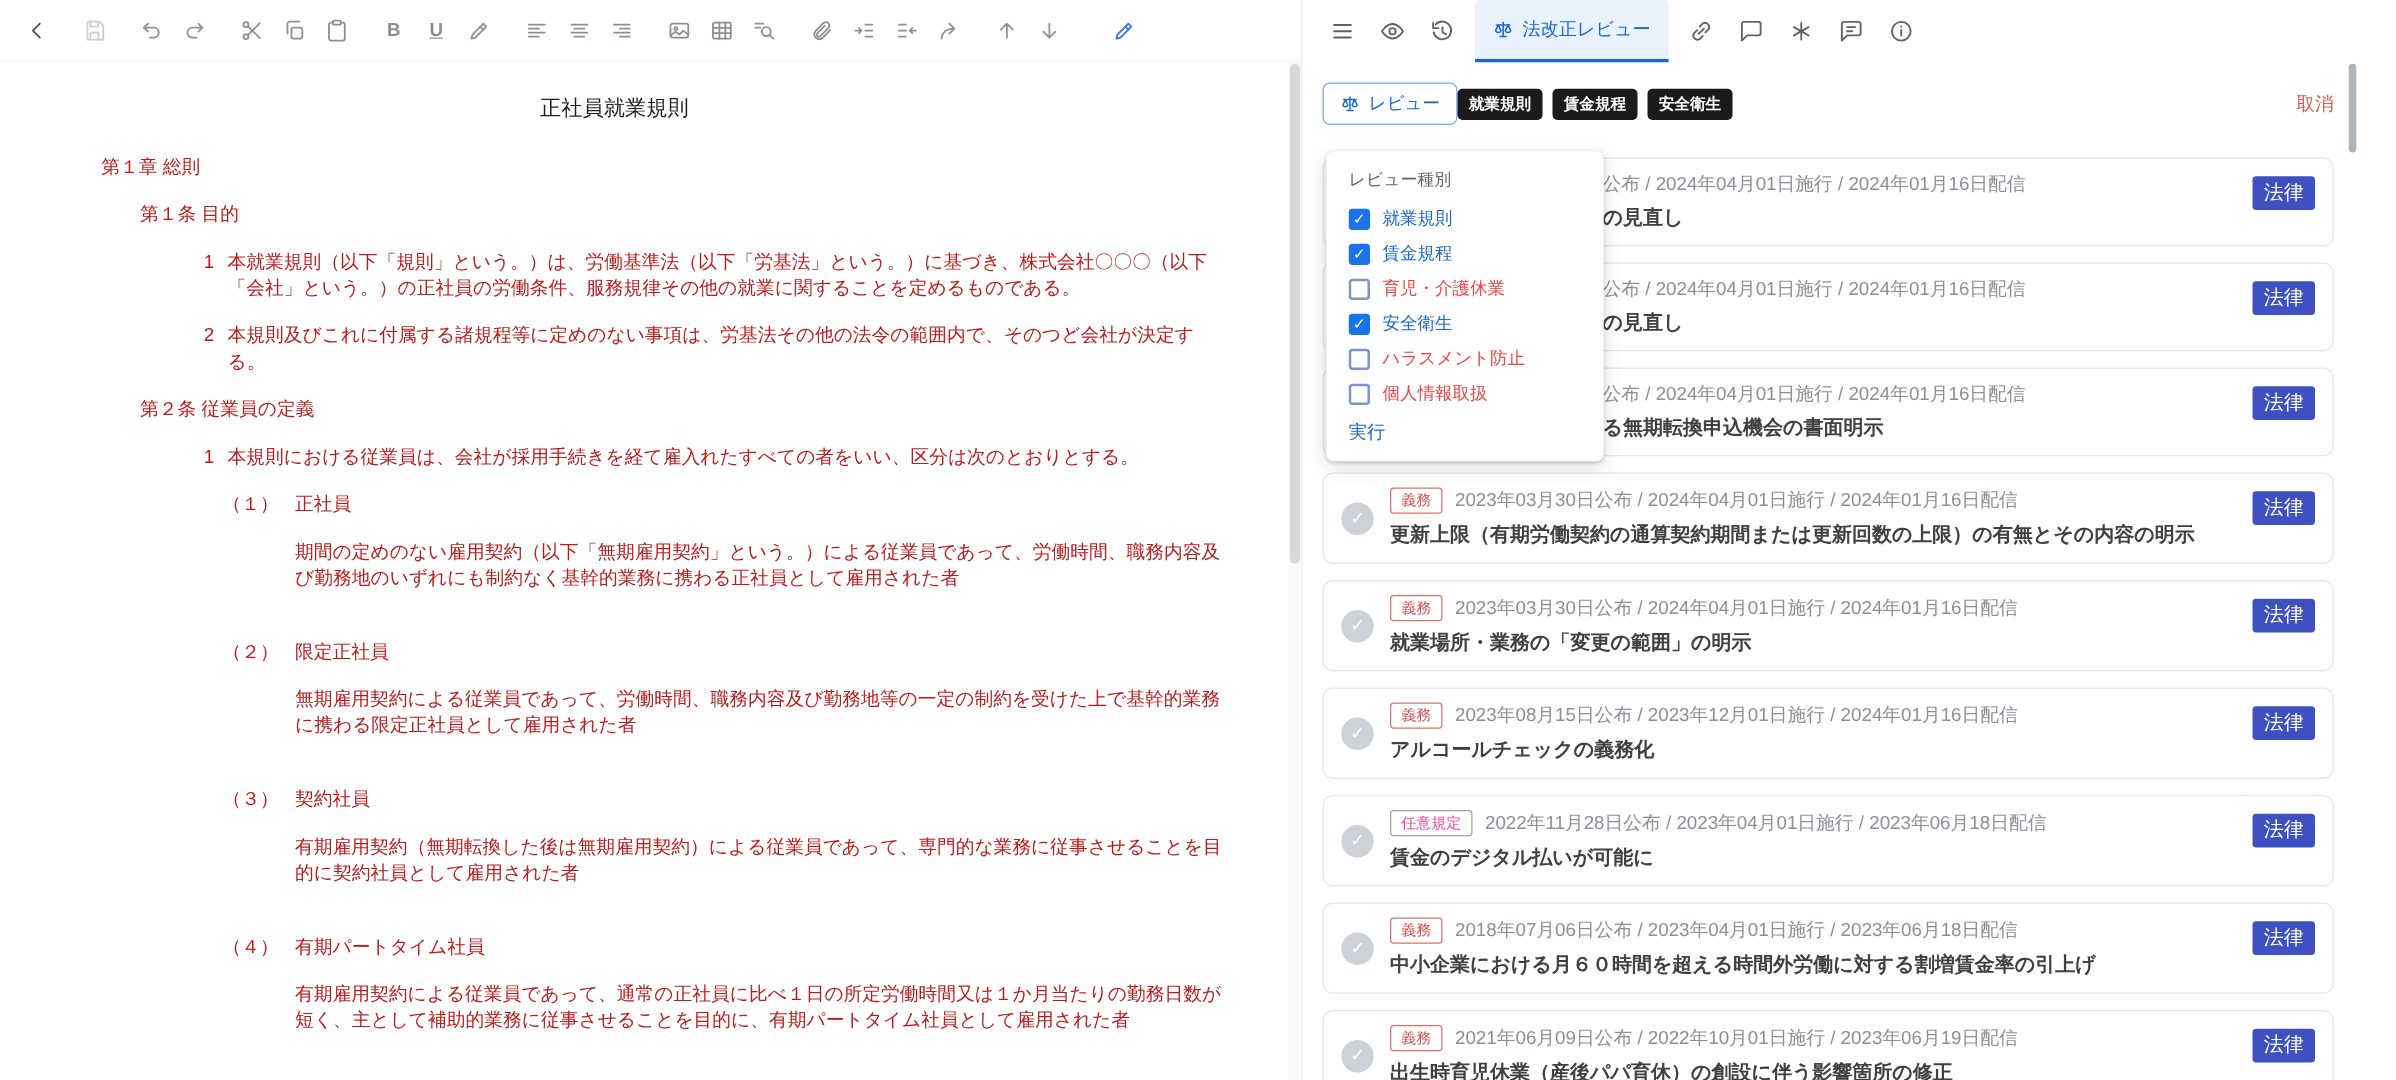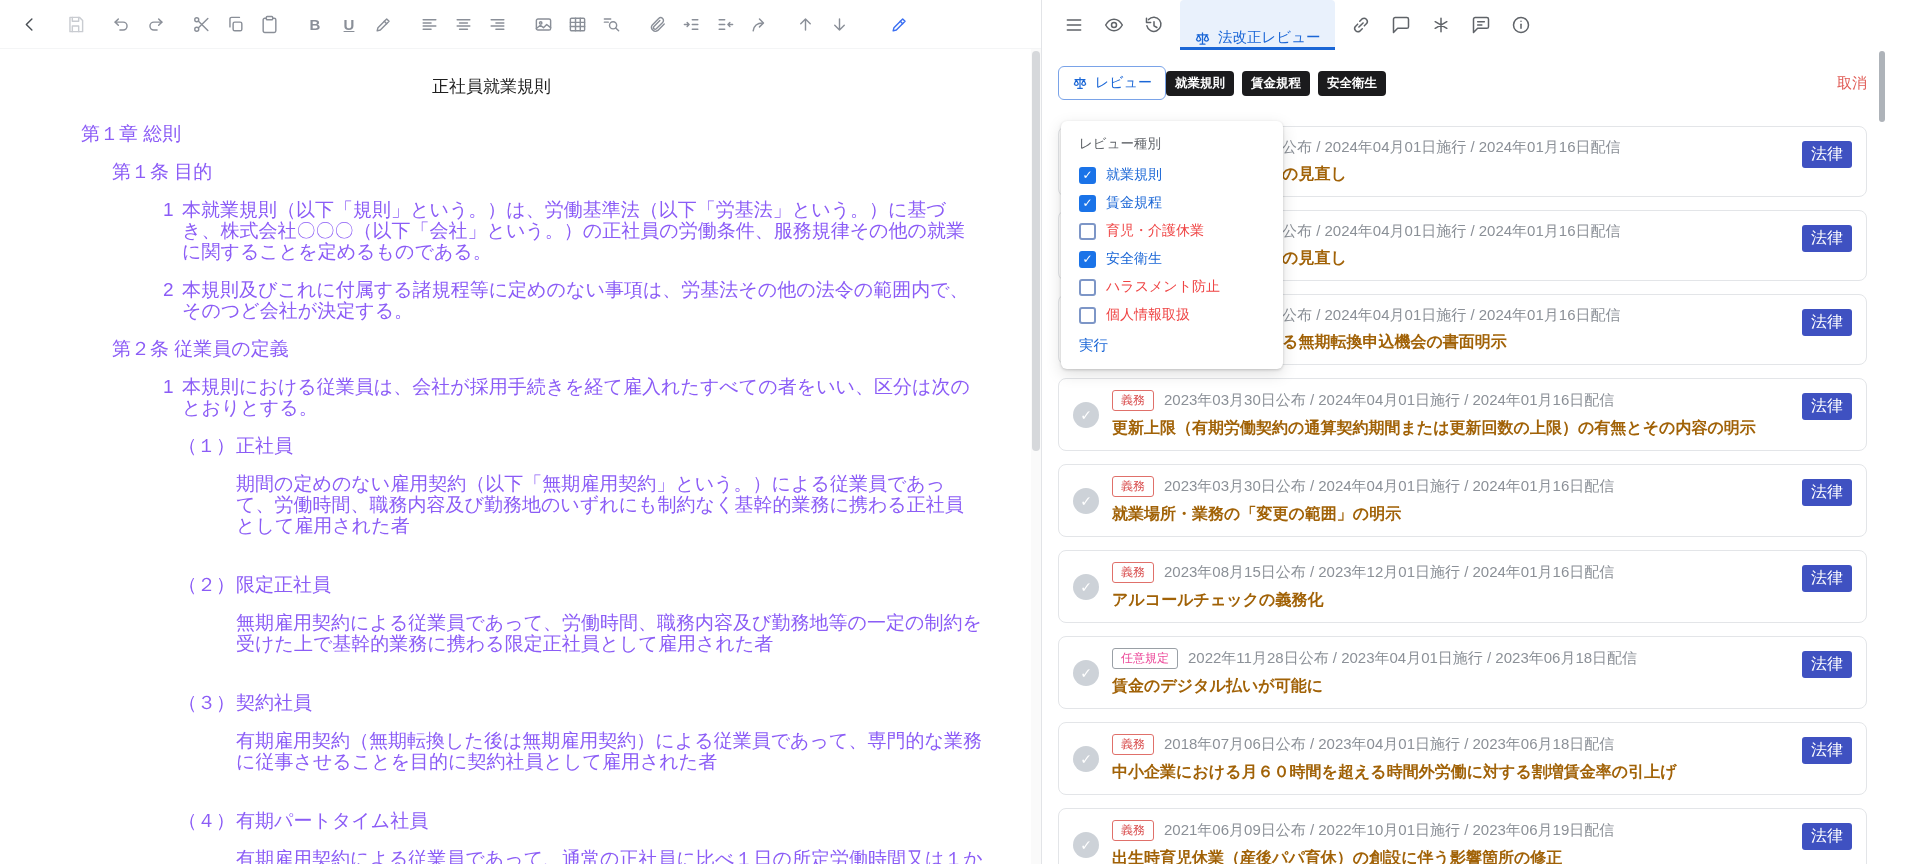--- a/index.html
+++ b/index.html
@@ -16,55 +16,55 @@
 .tb-icon.dark{color:#4a4f55}
 .tb-icon.disabled{color:#c9ccd1}
 .tb-icon.blue{color:#3a6ff2}
 .tb-letter{font-size:15px;font-weight:bold}
 .tb-letter.u{text-decoration:underline}
 .tb-gap{width:12px;flex:none}
 .tb-gap.wide{width:26px}
 .doc-scroll{position:absolute;top:49px;left:0;right:10px;bottom:0;overflow:hidden}
 .doc{padding:26px 48px 0 0}
 .doc-title{text-align:center;font-size:17px;font-weight:500;color:#1f1f1f;line-height:24px;margin-bottom:24px}
-.blk{font-size:19px;line-height:21px;color:#8b5cf6;margin-bottom:17px}
+.blk{font-size:15px;line-height:21px;color:#b91c1c;margin-bottom:17px}
 .blk.chapter{margin-left:81px}
 .blk.article{margin-left:112px}
 .blk.para{margin-left:163px;display:flex}
 .blk.para .bnum{flex:none;width:19px}
 .blk.item-head{margin-left:178px;display:flex}
 .blk.item-head .bnum{flex:none;width:58px}
 .blk.item-body{margin-left:236px;margin-bottom:38px}
 .left-sb{position:absolute;top:49px;right:0;width:10px;bottom:0;background:#fafafa}
 .left-sb .thumb{position:absolute;top:2px;right:1px;width:8px;height:400px;border-radius:4px;background:#d6d8db}
 
 
 .right-pane{flex:1;position:relative;background:#fff;overflow:hidden}
 .review-toolbar{height:50px;display:flex;align-items:center;padding:0 12px}
 .rt-icon{width:30px;height:30px;margin:0 5px;display:flex;align-items:center;justify-content:center;color:#5f6368;border-radius:4px;cursor:pointer}
 .rt-icon svg{width:20px;height:20px}
-.tab-active{align-self:stretch;display:flex;align-items:flex-end;gap:7px;padding:0 14px;margin:0 6px;background:#e9f1fc;color:#1a66d6;border-bottom:3px solid #1a66d6;border-radius:4px 4px 0 0;font-size:14.5px;font-weight:500;cursor:pointer}
+.tab-active{align-self:stretch;display:flex;align-items:center;gap:7px;padding:0 14px;margin:0 6px;background:#e9f1fc;color:#1a66d6;border-bottom:3px solid #1a66d6;border-radius:4px 4px 0 0;font-size:14.5px;font-weight:500;cursor:pointer}
 .tab-active svg{width:17px;height:17px}
 
 .filter-row{display:flex;align-items:center;padding:16px 50px 0 16px}
 .review-btn{display:flex;align-items:center;gap:7px;border:1px solid #7aa3e8;color:#1a66d6;border-radius:6px;padding:7px 13px;font-size:14px;background:#fff;cursor:pointer;height:34px}
 .review-btn svg{width:16px;height:16px}
 .tags{display:flex;gap:8px}
 .tag{background:#1b1b1d;color:#fff;border-radius:4px;padding:4px 9px;font-size:12.5px;font-weight:600}
 .cancel{margin-left:auto;color:#e05b55;font-size:15px;cursor:pointer}
 
 .cards{padding:26px 50px 0 16px}
 .card{display:flex;align-items:center;gap:13px;border:1px solid #e3e5e8;border-radius:8px;padding:11px 14px;margin-bottom:13px;min-height:70px;background:#fff}
 .check-circle{flex:none;width:26px;height:26px;border-radius:50%;background:#cdd2d8;color:#fff;display:flex;align-items:center;justify-content:center;font-size:14px;cursor:pointer}
 .card-main{flex:1;min-width:0}
 .card-top{display:flex;align-items:center;gap:10px}
 .badge{flex:none;border:1px solid #e0706a;color:#d94f4f;border-radius:3px;padding:1px 8px;font-size:12px;background:#fff}
 .badge.optional{border-color:#9aa0a6;color:#ec4899}
 .dates{font-size:15px;color:#8b9097;white-space:nowrap;overflow:hidden}
-.card-title{margin-top:7px;font-size:16px;font-weight:700;color:#a16207;white-space:nowrap;overflow:hidden}
+.card-title{margin-top:7px;font-size:16px;font-weight:700;color:#404040;white-space:nowrap;overflow:hidden}
 .law-badge{flex:none;align-self:flex-start;margin-top:3px;background:#3f51c1;color:#fff;border-radius:3px;padding:3px 9px;font-size:16px}
 .card.covered .check-circle{visibility:hidden}
 .card.covered .card-main{margin-left:170px}
 
 .dropdown{position:absolute;left:19px;top:121px;width:222px;background:#fff;border-radius:6px;box-shadow:0 1px 3px rgba(0,0,0,.18),0 5px 16px rgba(0,0,0,.13);padding:14px 18px;z-index:20}
 .dd-title{font-size:13.5px;color:#5f6368;margin-bottom:13px}
 .dd-row{display:flex;align-items:center;gap:10px;margin-bottom:10px;cursor:pointer}
 .cbox{flex:none;width:17px;height:17px;border-radius:3px;border:2px solid #7d96c7;display:flex;align-items:center;justify-content:center;color:#fff;font-size:12px;background:#fff}
 .dd-row.checked .cbox{background:#1a73e8;border-color:#1a73e8}
 .cmark{visibility:hidden;line-height:1}

